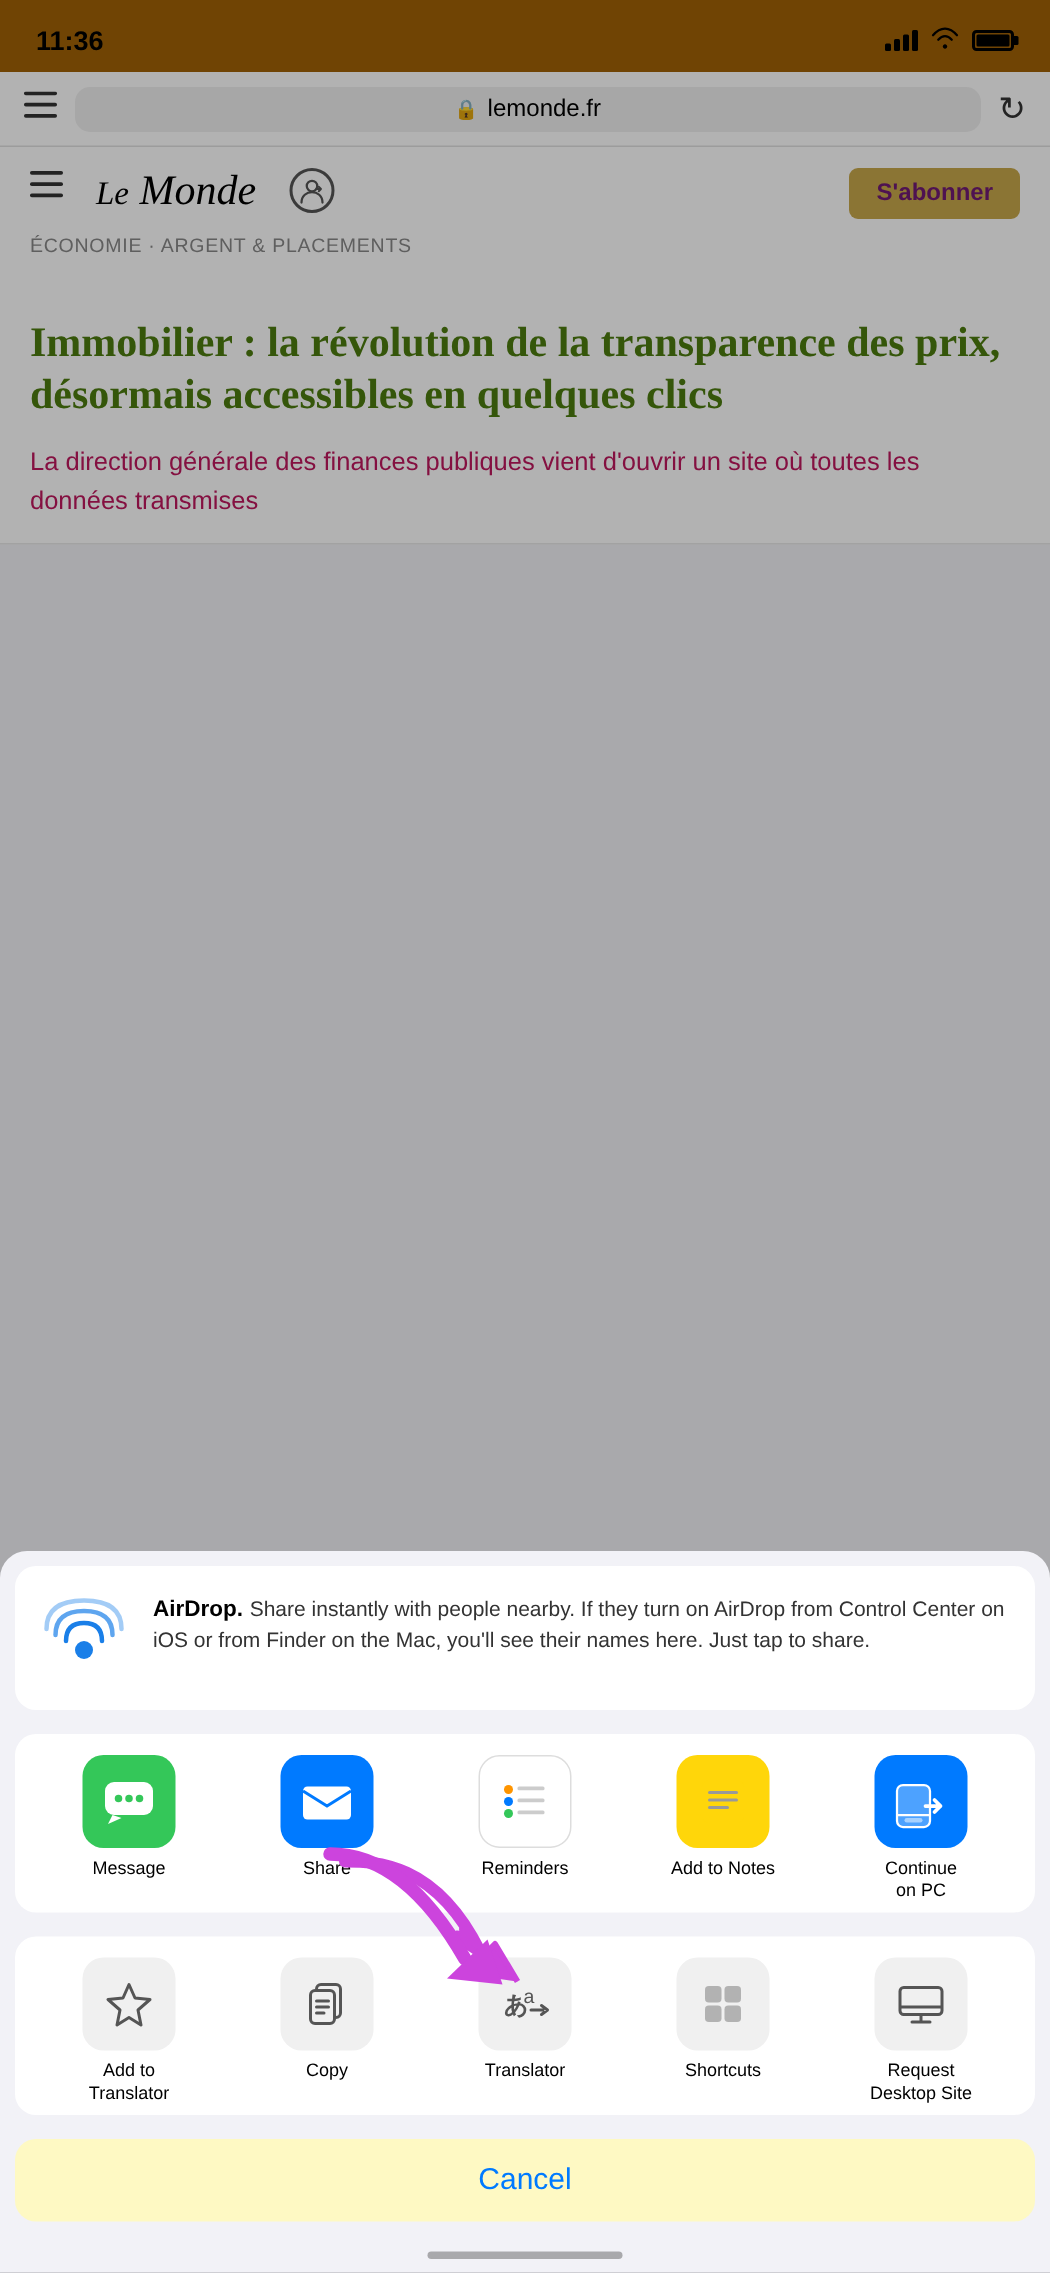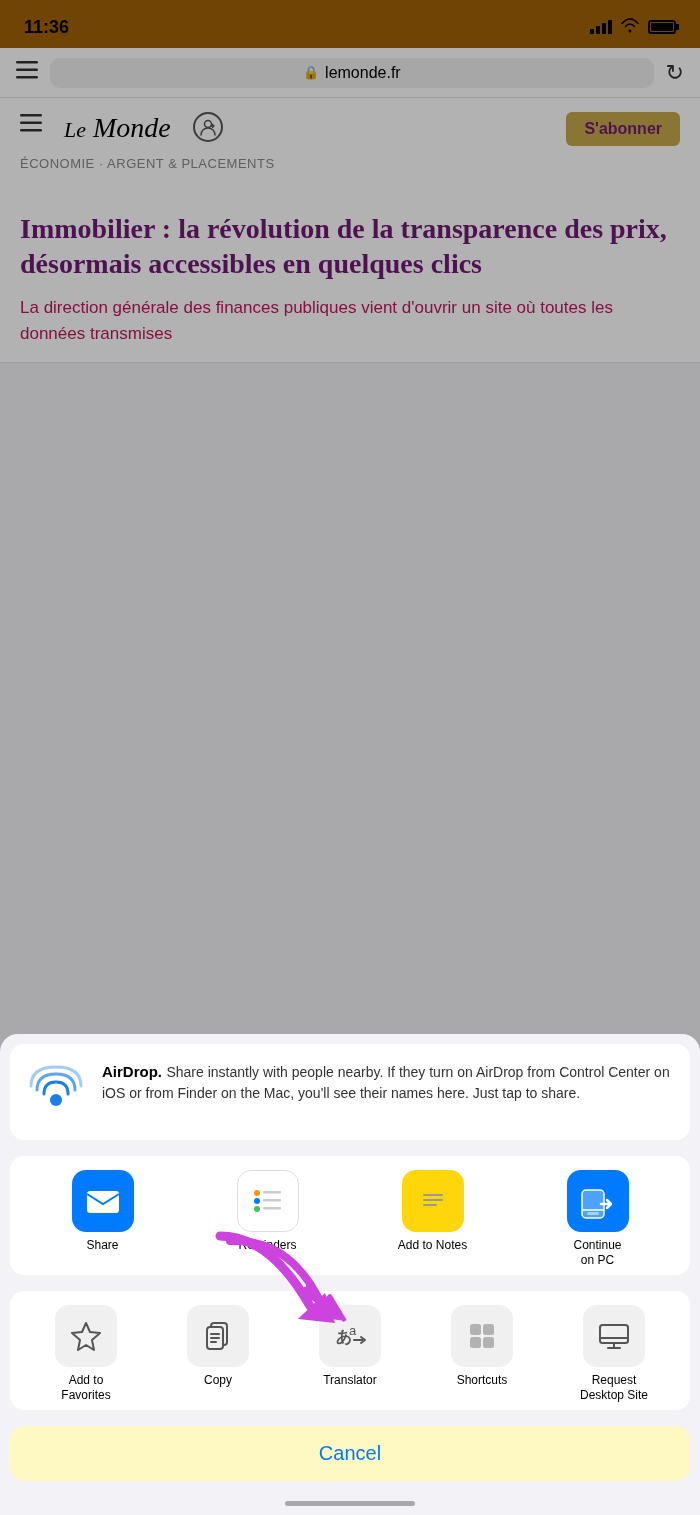--- a/index.html
+++ b/index.html
@@ -156,21 +156,21 @@
       color: #888;
       text-transform: uppercase;
       letter-spacing: 0.5px;
       margin-bottom: 28px;
       font-weight: 500;
     }
     .article-title {
       font-size: 28px;
       font-weight: 800;
       line-height: 1.25;
-      color: #701a75;
+      color: #4d7c0f;
       margin-bottom: 14px;
       font-family: Georgia, 'Times New Roman', serif;
       margin-top: 40px;
     }
     .article-subtitle {
       font-size: 17px;
       color: #be185d;
       line-height: 1.5;
     }
 
@@ -457,20 +457,32 @@
         <span class="airdrop-title">AirDrop.</span>
         <span class="airdrop-desc"> Share instantly with people nearby. If they turn on AirDrop from Control Center on iOS or from Finder on the Mac, you'll see their names here. Just tap to share.</span>
       </div>
     </div>
 
     <div style="height:8px;"></div>
 
     <div class="apps-section">
       <div class="apps-row">
 
+        <div class="app-item">
+          <div class="app-icon app-icon-message">
+            <svg width="38" height="38" viewBox="0 0 38 38">
+              <rect x="3" y="6" width="32" height="22" rx="6" fill="white"></rect>
+              <circle cx="12" cy="17" r="2.5" fill="#34c759"></circle>
+              <circle cx="19" cy="17" r="2.5" fill="#34c759"></circle>
+              <circle cx="26" cy="17" r="2.5" fill="#34c759"></circle>
+              <path d="M8 28 L5 34 L14 30" fill="white"></path>
+            </svg>
+          </div>
+          <span class="app-label">Message</span>
+        </div>
 
         <div class="app-item">
           <div class="app-icon app-icon-mail">
             <svg width="38" height="38" viewBox="0 0 38 38">
               <rect x="3" y="9" width="32" height="22" rx="3" fill="white"></rect>
               <path d="M3 12 L19 22 L35 12" fill="none" stroke="#007aff" stroke-width="2"></path>
             </svg>
           </div>
           <span class="app-label">Share</span>
         </div>
@@ -532,21 +544,21 @@
 
       <div class="actions-row">
 
         <div class="action-item">
           <div class="action-icon">
             <svg width="32" height="32" viewBox="0 0 32 32">
               <polygon points="16,3 20,12 30,13 22,20 24,30 16,25 8,30 10,20 2,13 12,12" fill="none" stroke="#555" stroke-width="2" stroke-linejoin="round"></polygon>
             </svg>
           </div>
           <span class="action-label" style="white-space:pre-line;">Add to
-Favorites</span>
+Translator</span>
         </div>
 
         <div class="action-item">
           <div class="action-icon">
             <svg width="32" height="32" viewBox="0 0 32 32">
               <rect x="9" y="3" width="16" height="22" rx="3" fill="none" stroke="#555" stroke-width="2"></rect>
               <rect x="5" y="7" width="16" height="22" rx="3" fill="#f0f0f0" stroke="#555" stroke-width="2"></rect>
               <rect x="8" y="13" width="10" height="2" rx="1" fill="#555"></rect>
               <rect x="8" y="17" width="10" height="2" rx="1" fill="#555"></rect>
               <rect x="8" y="21" width="7" height="2" rx="1" fill="#555"></rect>

